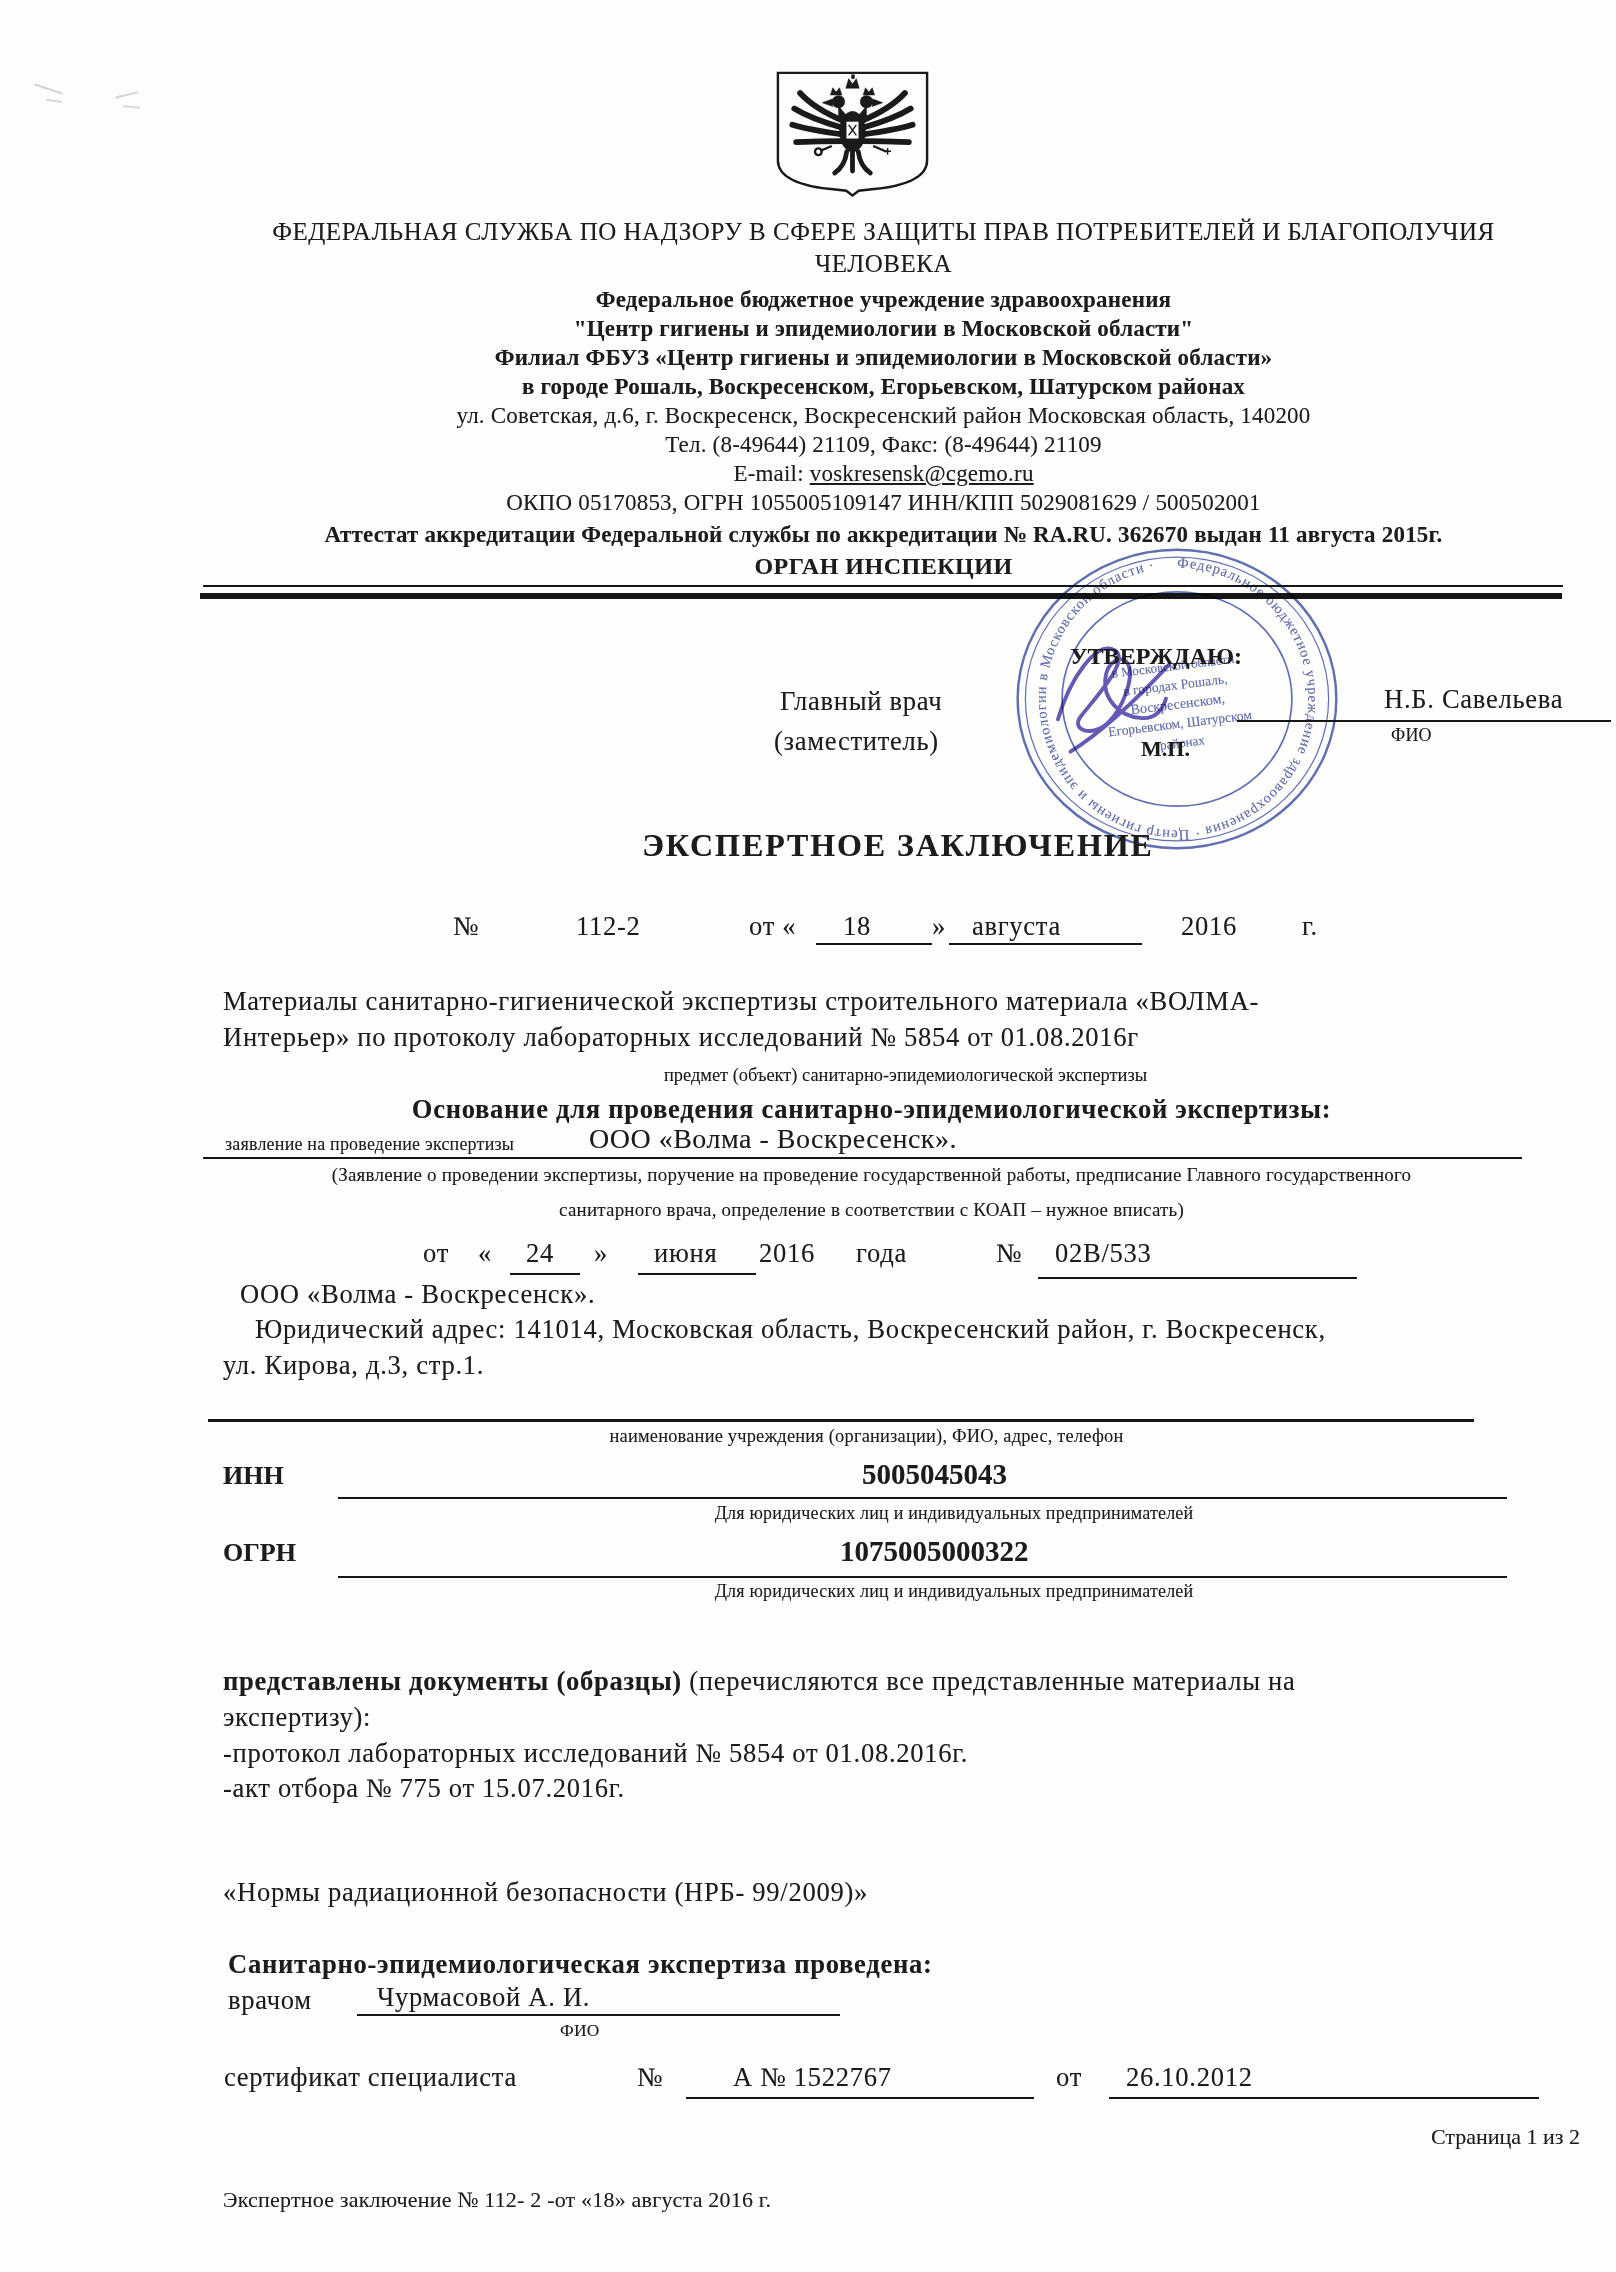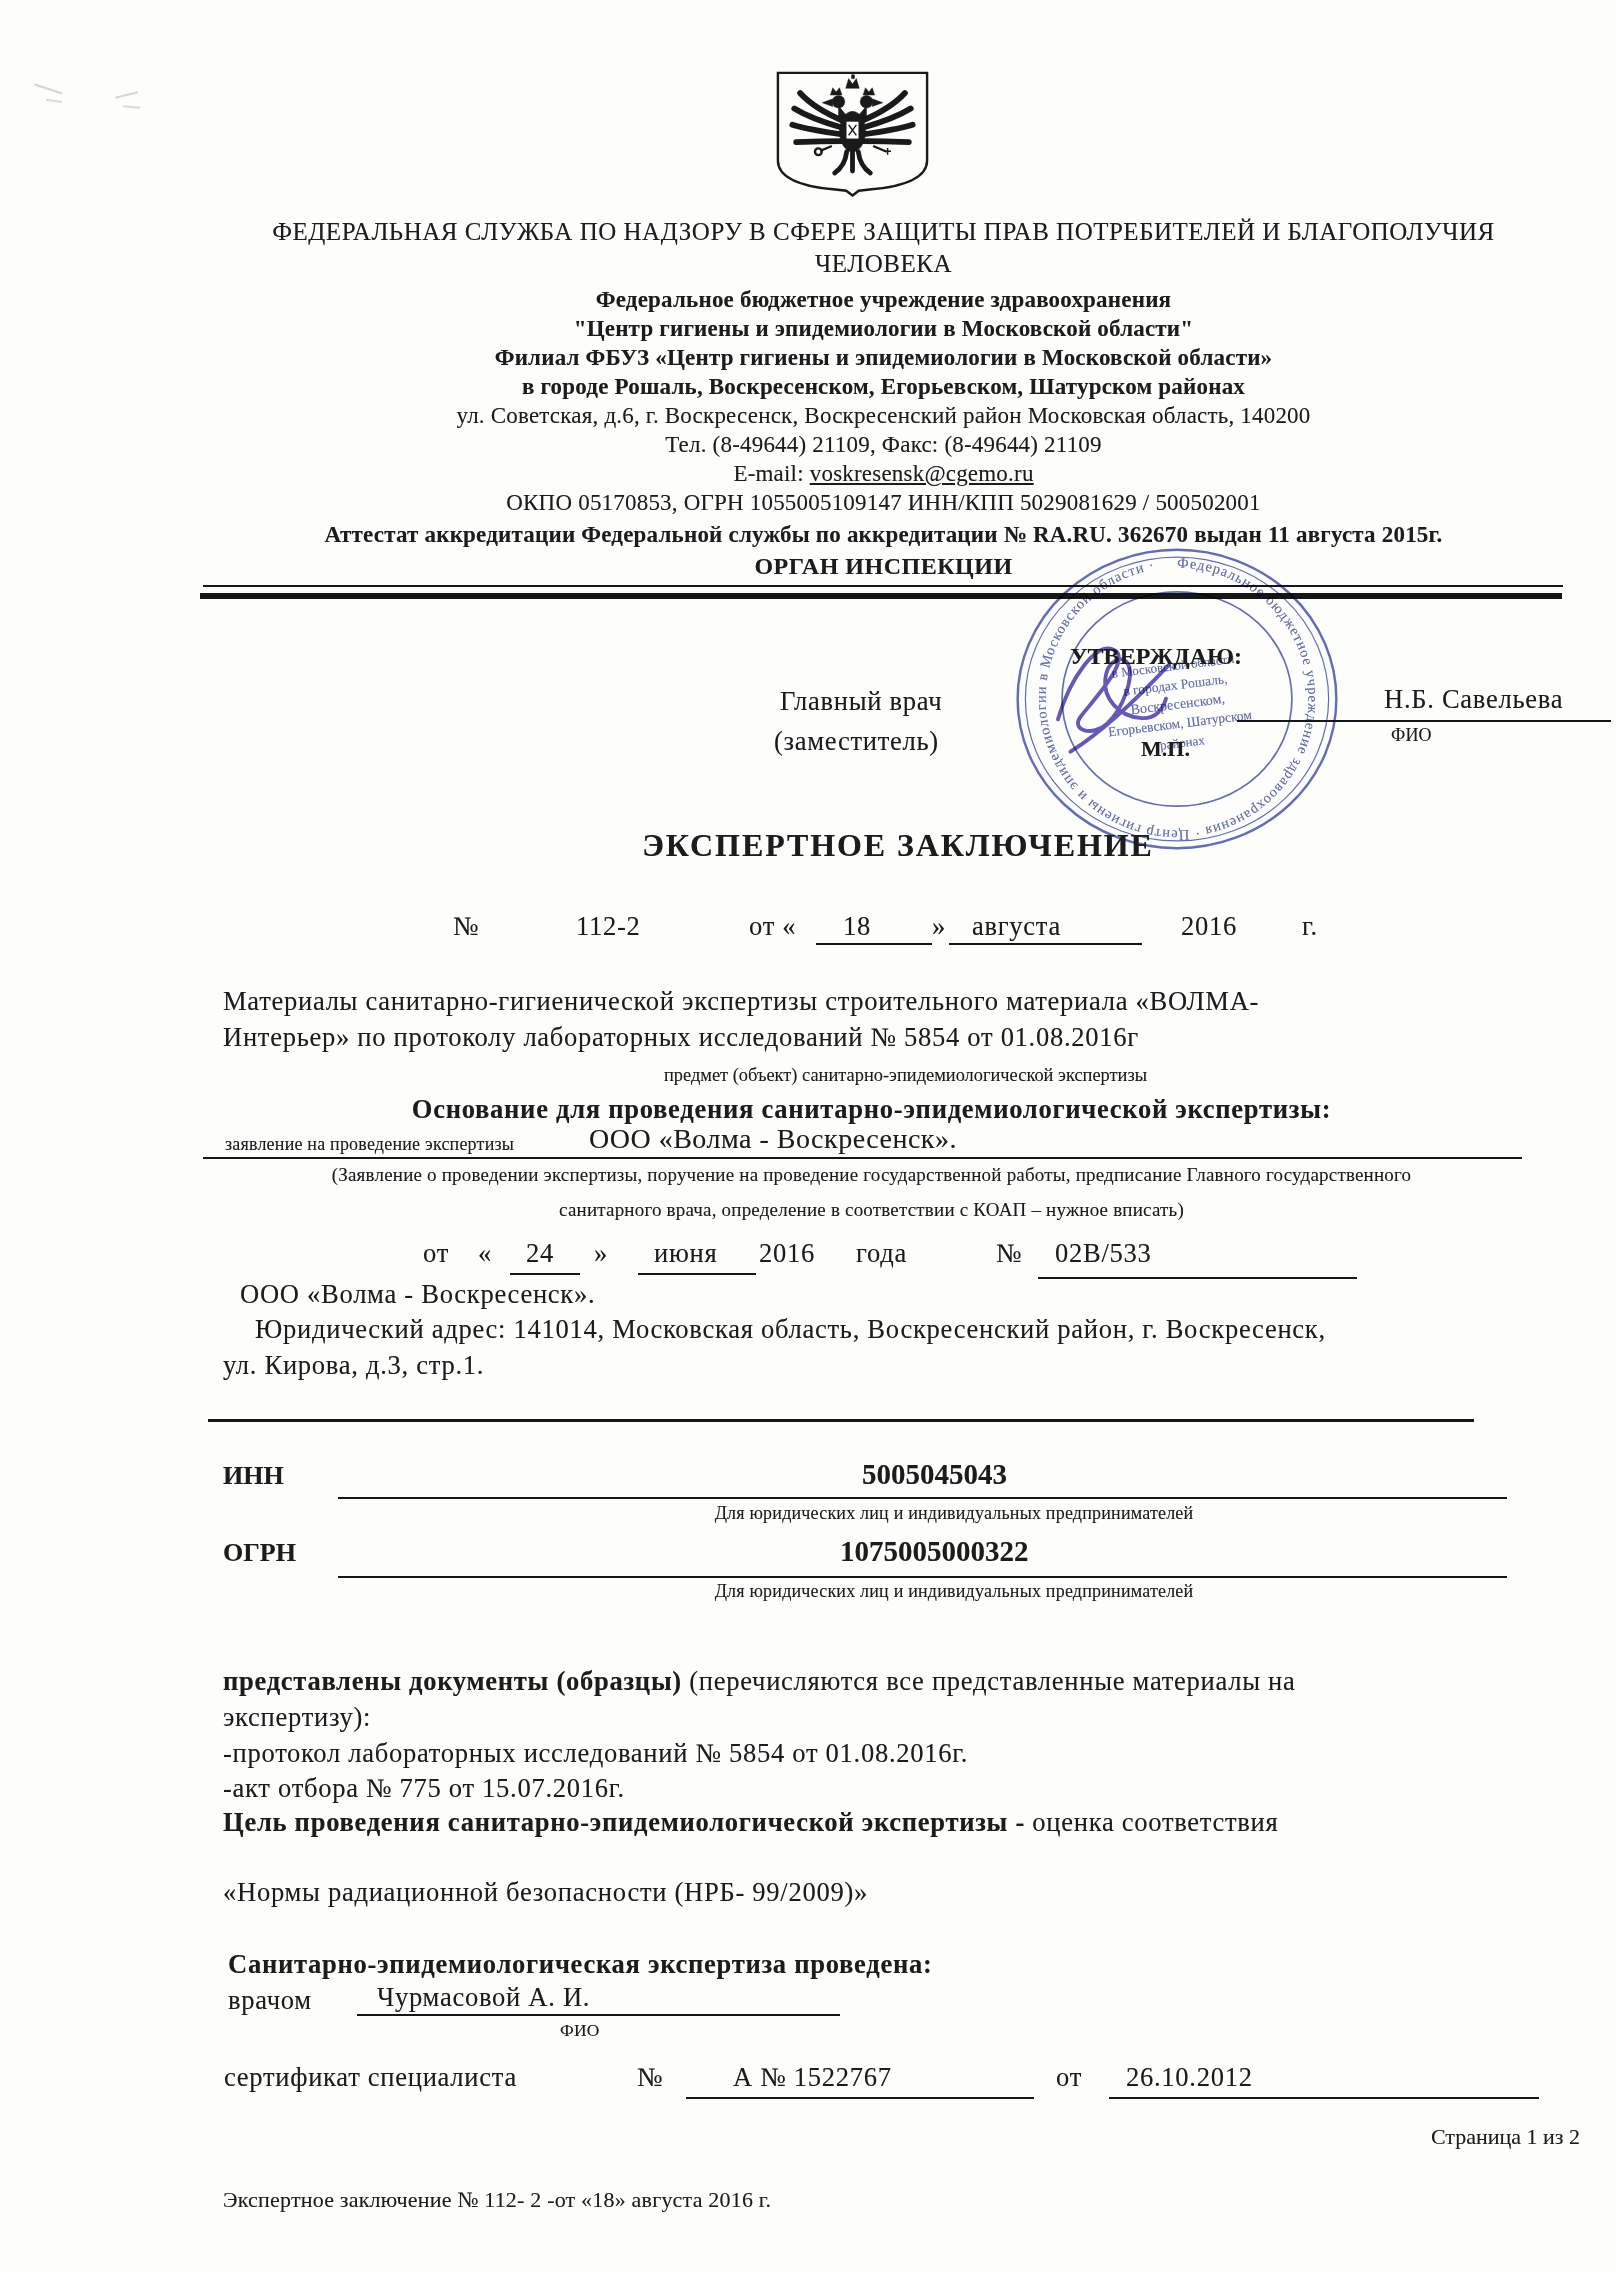--- a/index.html
+++ b/index.html
@@ -158,40 +158,38 @@
   <div class="abs body-t" style="left:996px;top:1238px;">№</div>
   <div class="abs body-t" style="left:1055px;top:1238px;">02В/533</div>
   <div class="rule" style="left:510px;top:1273px;width:70px;height:2.4px;"></div>
   <div class="rule" style="left:638px;top:1273px;width:118px;height:2.4px;"></div>
   <div class="rule" style="left:1038px;top:1277px;width:319px;height:2.4px;"></div>
 
   <div class="abs body-t" style="left:240px;top:1279px;">ООО  «Волма - Воскресенск».</div>
   <div class="abs body-t" style="left:223px;top:1314px;margin-left:32px;">Юридический адрес: 141014, Московская область, Воскресенский район, г. Воскресенск,</div>
   <div class="abs body-t" style="left:223px;top:1350px;">ул. Кирова,  д.3, стр.1.</div>
   <div class="rule" style="left:208px;top:1419px;width:1266px;height:2.9px;"></div>
+  <div class="abs ctr small-t" style="left:159px;top:1426px;width:1415px;font-size:18.4px;">наименование учреждения (организации), ФИО, адрес, телефон</div>
 
   <div class="abs b" style="left:223px;top:1461px;font-size:26px;">ИНН</div>
   <div class="abs b" style="left:862px;top:1458px;font-size:29px;">5005045043</div>
   <div class="rule" style="left:338px;top:1497px;width:1169px;height:1.9px;"></div>
   <div class="abs ctr small-t" style="left:314px;top:1503px;width:1280px;">Для юридических лиц и индивидуальных предпринимателей</div>
 
   <div class="abs b" style="left:223px;top:1538px;font-size:26px;">ОГРН</div>
   <div class="abs b" style="left:840px;top:1535px;font-size:29px;">1075005000322</div>
   <div class="rule" style="left:338px;top:1576px;width:1169px;height:1.9px;"></div>
   <div class="abs ctr small-t" style="left:314px;top:1581px;width:1280px;">Для юридических лиц и индивидуальных предпринимателей</div>
 
   <div class="abs body-t" style="left:223px;top:1666px;">
     <span class="b">представлены документы (образцы) </span><span>(перечисляются все представленные материалы на</span>
   </div>
   <div class="abs body-t" style="left:223px;top:1702px;">экспертизу):</div>
   <div class="abs body-t" style="left:223px;top:1738px;">-протокол лабораторных исследований № 5854 от 01.08.2016г.</div>
   <div class="abs body-t" style="left:223px;top:1773px;">-акт отбора № 775 от 15.07.2016г.</div>
-  <div class="abs body-t" style="left:223px;top:1807px;">
-    <span class="b">Цель проведения санитарно-эпидемиологической экспертизы - </span><span>оценка соответствия</span>
-  </div>
   <div class="abs body-t" style="left:223px;top:1877px;">«Нормы радиационной безопасности (НРБ- 99/2009)»</div>
 
   <div class="abs b body-t" style="left:228px;top:1949px;">Санитарно-эпидемиологическая экспертиза проведена:</div>
   <div class="abs body-t" style="left:228px;top:1985px;">врачом</div>
   <div class="abs body-t" style="left:377px;top:1982px;">Чурмасовой А. И.</div>
   <div class="rule" style="left:357px;top:2014px;width:483px;height:2.4px;"></div>
   <div class="abs small-t" style="left:560px;top:2020px;font-size:17.4px;">ФИО</div>
 
   <div class="abs body-t" style="left:224px;top:2062px;">сертификат специалиста</div>
   <div class="abs body-t" style="left:637px;top:2062px;">№</div>

